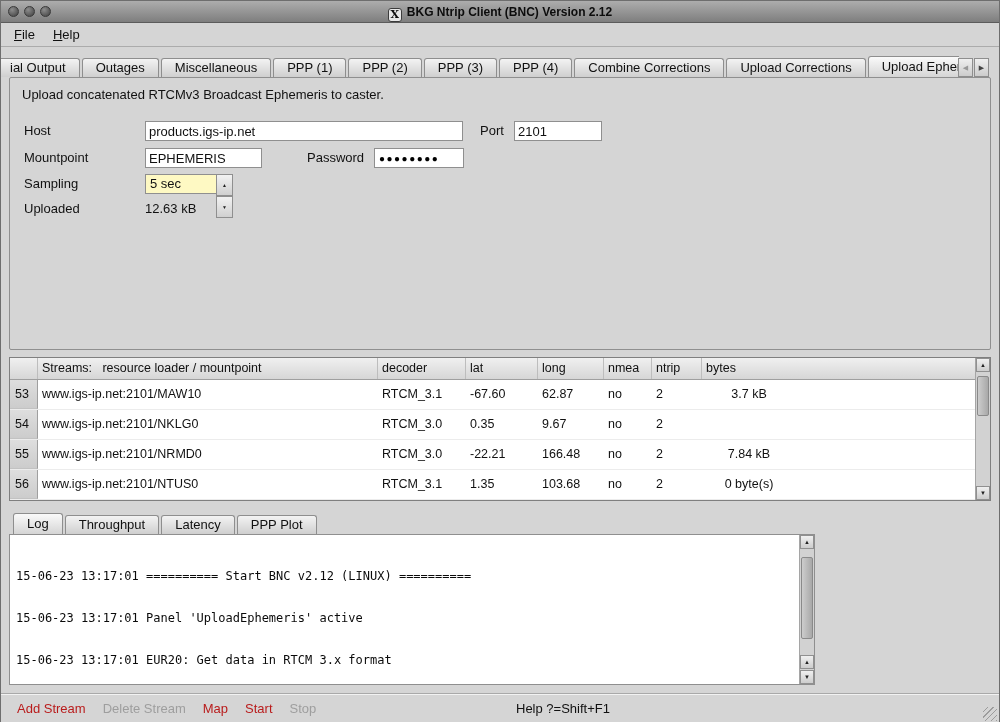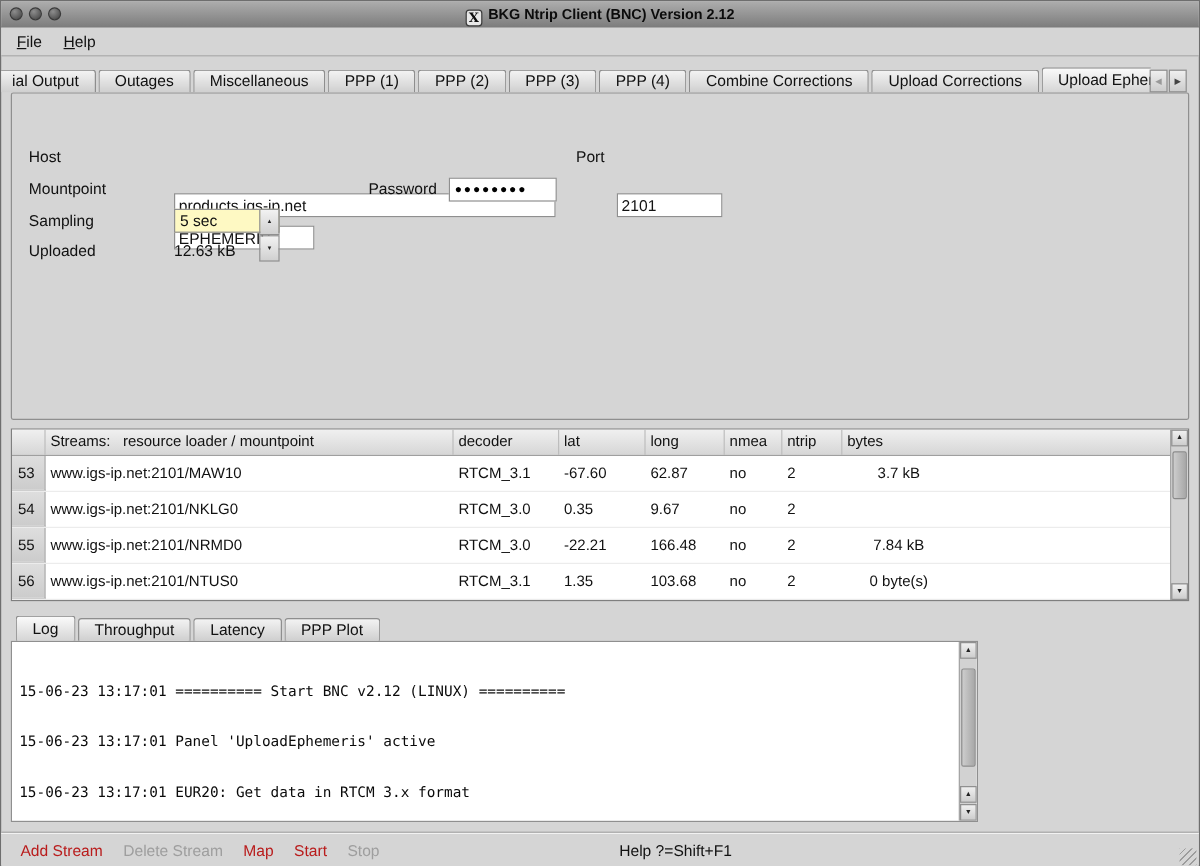--- a/index.html
+++ b/index.html
@@ -40,21 +40,21 @@
     display:flex; align-items:center; justify-content:center; margin-left:1px; }
   .tab-arrow.dim { color:#999; }
 
   
   .main-panel { position:absolute; left:8px; top:76px; width:982px; height:273px;
     border:1px solid #8f8f8f; border-radius:2px; background:#d5d5d5; z-index:1; }
   .panel-desc { position:absolute; left:12px; top:9px; font-size:13px; }
   .frow { position:absolute; height:20px; line-height:20px; font-size:13px; left:0; right:0; }
   .flabel { position:absolute; top:0; }
   .qt-input { position:absolute; top:0; height:20px; border:1px solid #8f8f8f; background:#fff;
-    font-family:"Liberation Sans", sans-serif; font-size:13px; padding:0 3px; color:#111;margin-top:40px; }
+    font-family:"Liberation Sans", sans-serif; font-size:13px; padding:0 3px; color:#111; }
   .pwd-box { position:absolute; top:0; height:20px; border:1px solid #8f8f8f; background:#fff;
     font-size:10px; letter-spacing:1.5px; line-height:19px; padding-left:4px; overflow:hidden; color:#000; }
   .spinbox { position:absolute; top:0; width:88px; height:20px; border:1px solid #8f8f8f;
     background:#fef9c3; }
   .spin-text { position:absolute; left:4px; top:0; line-height:18px; font-size:13px; }
   .spin-btns { position:absolute; right:-1px; top:-1px; width:17px; height:20px;
     display:flex; flex-direction:column; }
   .spin-btn { flex:1; border:1px solid #8f8f8f; background:linear-gradient(#f2f2f2,#d0d0d0);
     font-size:5px; color:#222; display:flex; align-items:center; justify-content:center; }
   .static-val { position:absolute; top:0; font-size:13px; }
@@ -136,20 +136,21 @@
     <div class="tab">Combine Corrections</div>
     <div class="tab">Upload Corrections</div>
     <div class="tab active">Upload Ephemeris</div>
   </div>
   <div class="tab-arrows">
     <div class="tab-arrow dim">◀</div>
     <div class="tab-arrow">▶</div>
   </div>
 
   <div class="main-panel">
+    <div class="panel-desc">Upload concatenated RTCMv3 Broadcast Ephemeris to caster.</div>
 
     <div class="frow" style="top:43px;">
       <span class="flabel" style="left:14px;">Host</span>
       <input class="qt-input" style="left: 135px; width: 318px;" value="products.igs-ip.net">
       <span class="flabel" style="left:470px;">Port</span>
       <input class="qt-input" style="left: 504px; width: 88px;" value="2101">
     </div>
 
     <div class="frow" style="top:70px;">
       <span class="flabel" style="left:14px;">Mountpoint</span>

